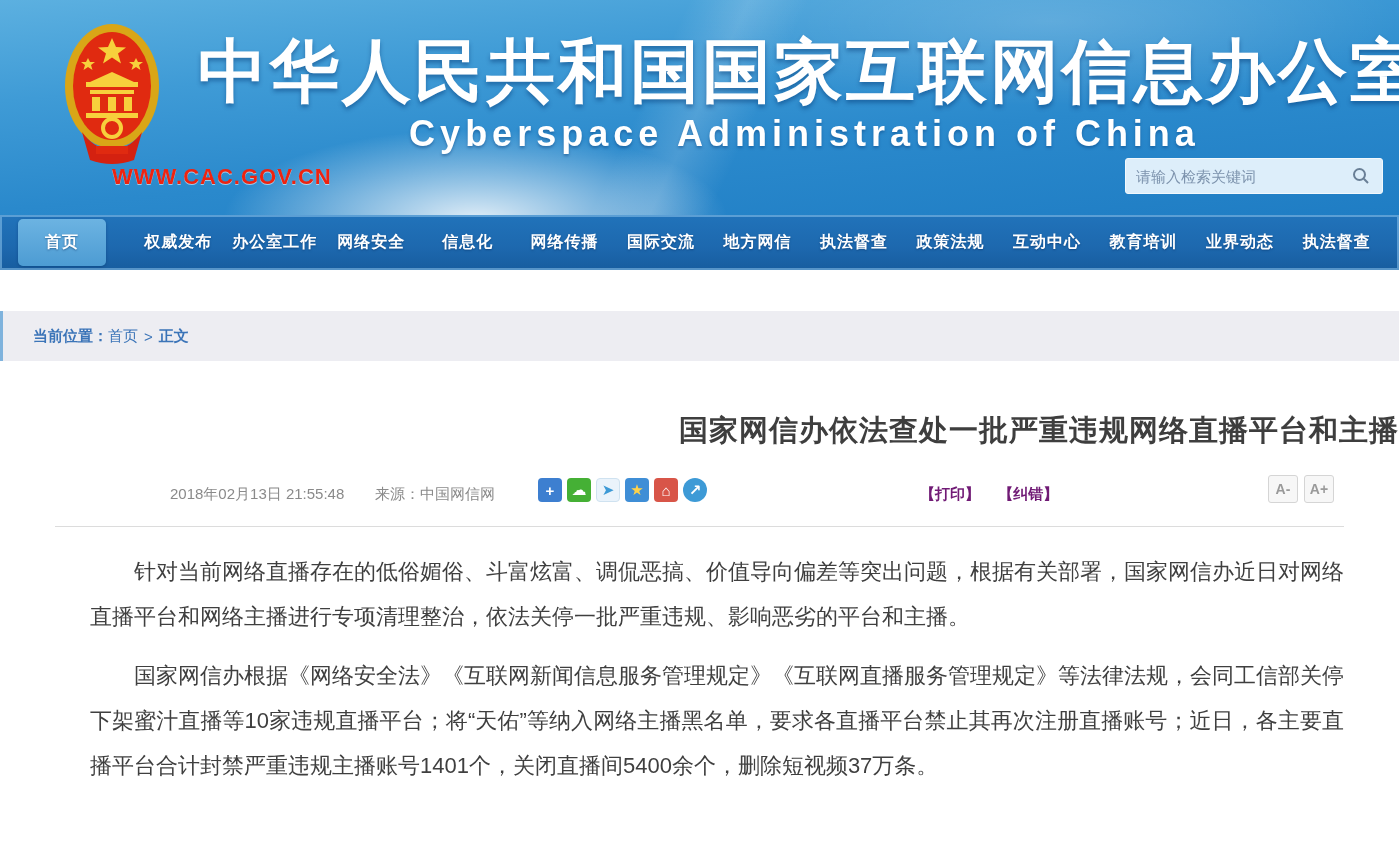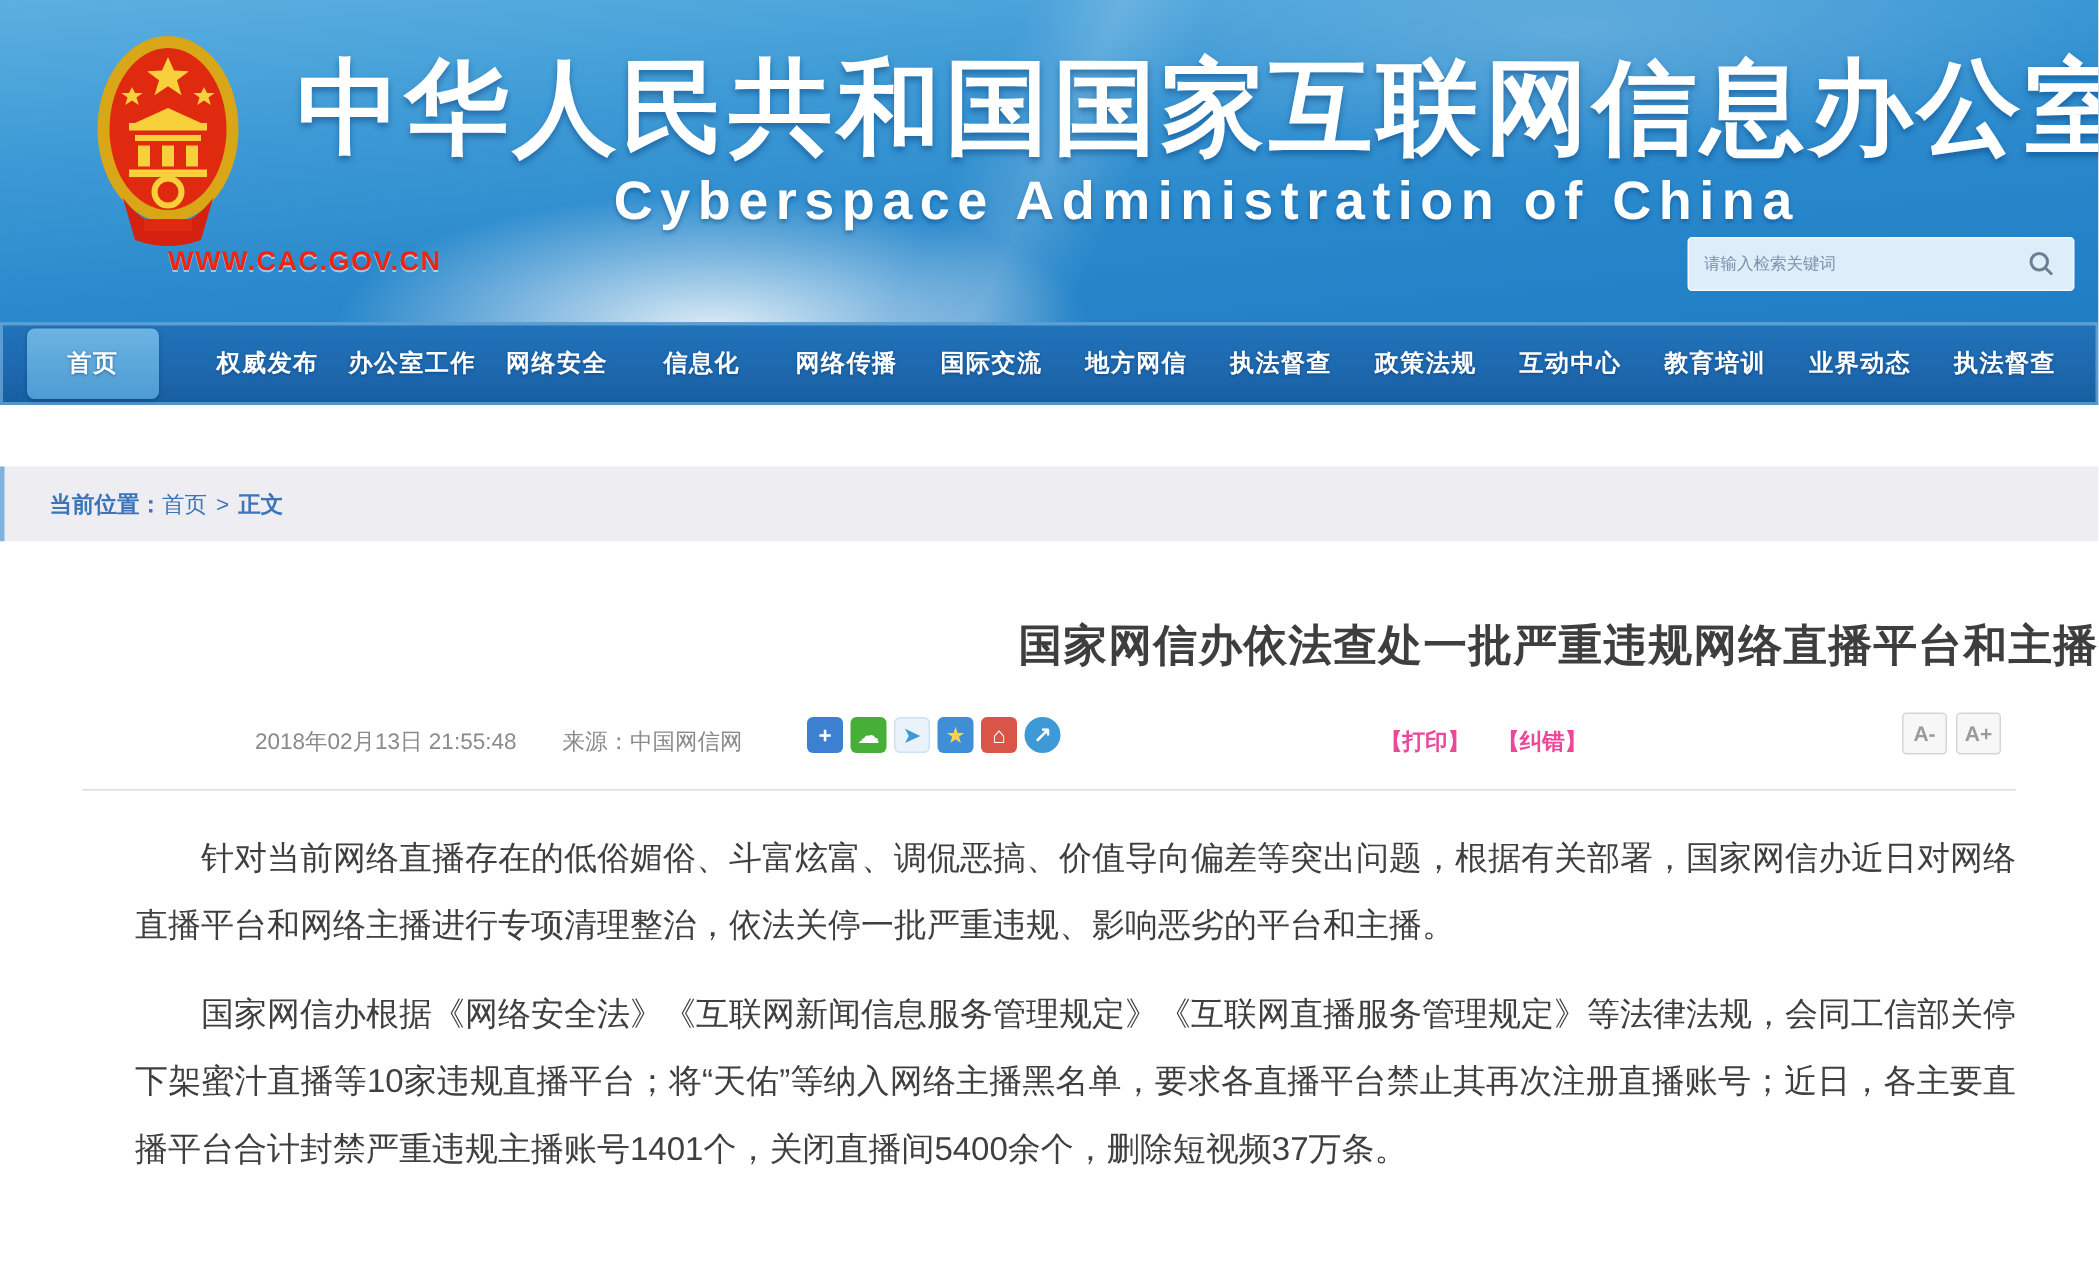--- a/index.html
+++ b/index.html
@@ -15,27 +15,27 @@
       radial-gradient(ellipse 500px 120px at 75% 10%, rgba(255,255,255,.18), rgba(255,255,255,0) 70%),
       linear-gradient(115deg, rgba(255,255,255,0) 46%, rgba(255,255,255,.16) 50%, rgba(255,255,255,0) 54%);
     pointer-events:none; }
   .emblem { position:absolute; left:62px; top:20px; width:100px; height:148px; }
   .site-title { position:absolute; left:198px; right:6px; top:26px;
     font-size:69px; font-weight:bold; color:#fff; letter-spacing:3px; white-space:nowrap;
     text-shadow:0 3px 4px rgba(0,50,110,.45); }
   .site-subtitle { position:absolute; left:210px; right:0; top:113px; text-align:center;
     font-size:36px; font-weight:bold; color:#fff; letter-spacing:5px;
     text-shadow:0 2px 3px rgba(0,50,110,.4); }
-  .site-url { position:absolute; left:112px; top:164px; font-size:18px; font-weight:bold;
+  .site-url { position:absolute; left:112px; top:164px; font-size:22px; font-weight:bold;
     color:#ee2310; letter-spacing:1px; text-shadow:0 1px 0 rgba(255,255,255,.55); }
   .search-box { position:absolute; right:16px; top:158px; width:258px; height:36px;
     background:#ddeefa; border:1px solid #f2f8fc; border-radius:3px;
     display:flex; align-items:center; padding:0 10px; }
   .search-input { flex:1; border:none; outline:none; background:transparent;
-    font-size:11px; color:#33506b; font-family:Liberation Serif, serif; }
+    font-size:15px; color:#33506b; font-family:Liberation Sans, sans-serif; }
   .search-input::placeholder { color:#7d93ad; opacity:1; }
   .search-btn { width:22px; height:22px; border:none; background:transparent; cursor:pointer;
     display:flex; align-items:center; justify-content:center; }
 
   
   .nav { position:relative; width:1399px; height:55px;
     background:linear-gradient(180deg,#2173ba 0%, #1d68ae 60%, #175d9f 100%);
     box-shadow:inset 0 0 0 2px rgba(140,195,235,.55);
     display:flex; align-items:center; padding:0 14px; }
   .nav-item { flex:1; text-align:center; color:#fff; font-size:16px; font-weight:bold;
@@ -63,21 +63,21 @@
   .share-bar { position:absolute; left:483px; top:9px; display:flex; gap:5px; }
   .share-icon { width:24px; height:24px; border-radius:4px; display:flex; align-items:center;
     justify-content:center; font-size:15px; font-weight:bold; cursor:pointer; }
   .si0 { background:#3d7fd0; color:#fff; }
   .si1 { background:#45b035; color:#fff; }
   .si2 { background:#eaf3fb; color:#3d9ad6; border:1px solid #cfe2f0; }
   .si3 { background:#3f8ed6; color:#ffd24a; }
   .si4 { background:#d85548; color:#fff; }
   .si5 { background:#3d9ad6; color:#fff; border-radius:50%; }
   .meta-actions { position:absolute; left:865px; top:16px; color:#3c3c3c; font-weight:bold; }
-  .meta-action { cursor:pointer; margin-right:14px; color:#ec4899; }
+  .meta-action { cursor:pointer; margin-right:14px; color:#701a75; }
   .font-controls { position:absolute; right:10px; top:6px; display:flex; gap:6px; }
   .font-btn { width:30px; height:28px; border:1px solid #d5d5d5; border-radius:3px;
     background:#f7f7f7; color:#9a9a9a; font-size:14px; font-weight:bold; cursor:pointer;
     display:flex; align-items:center; justify-content:center; }
   .body-text { margin:22px 55px 0 90px; }
   .body-text p { font-size:22px; color:#3f3f3f; line-height:45px; text-align:justify;
     text-indent:2em; margin-bottom:14px; }
 </style>
 </head>
 <body>

